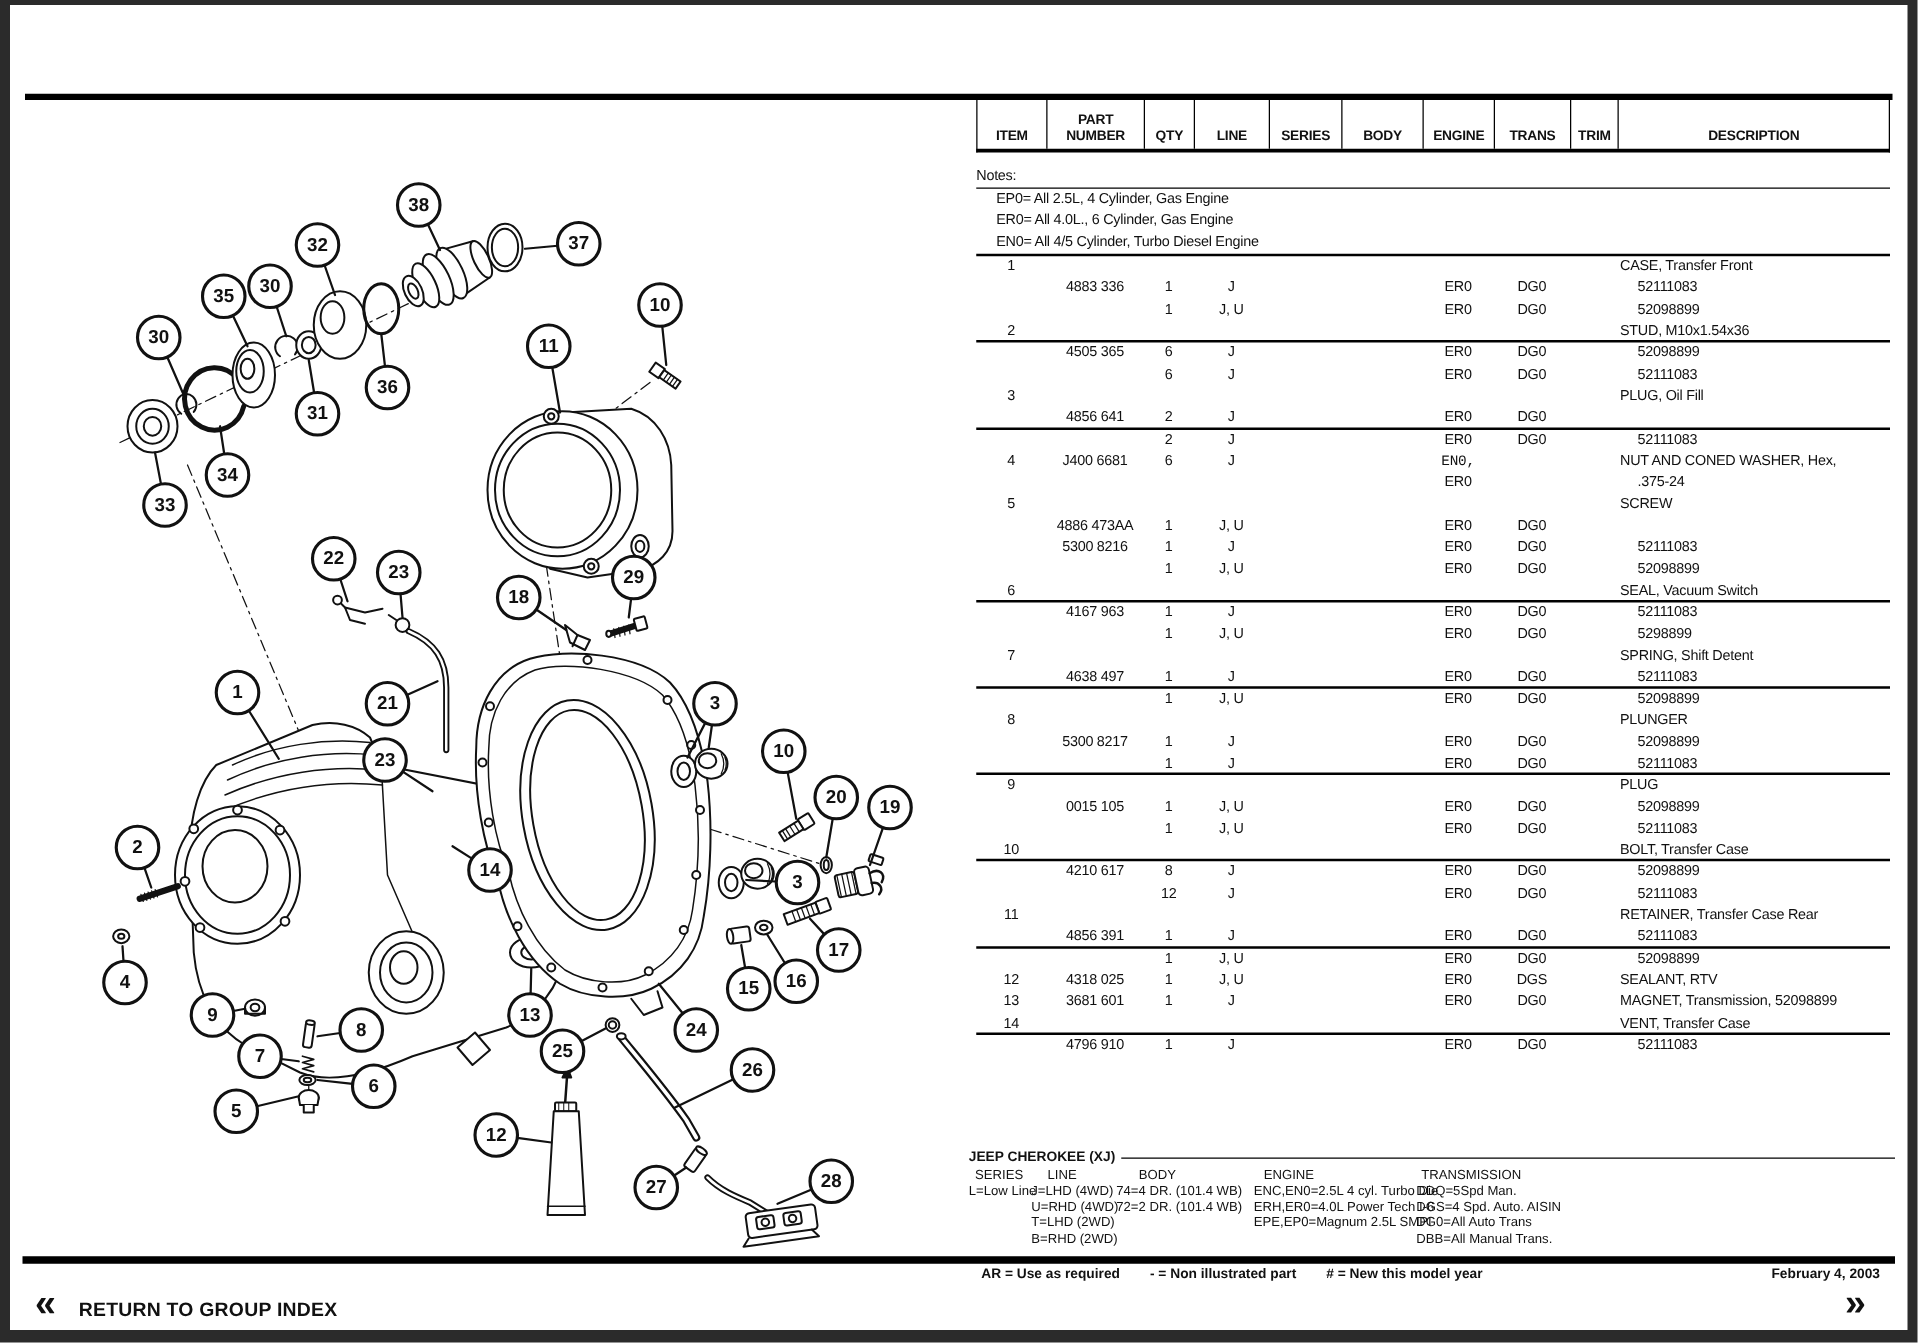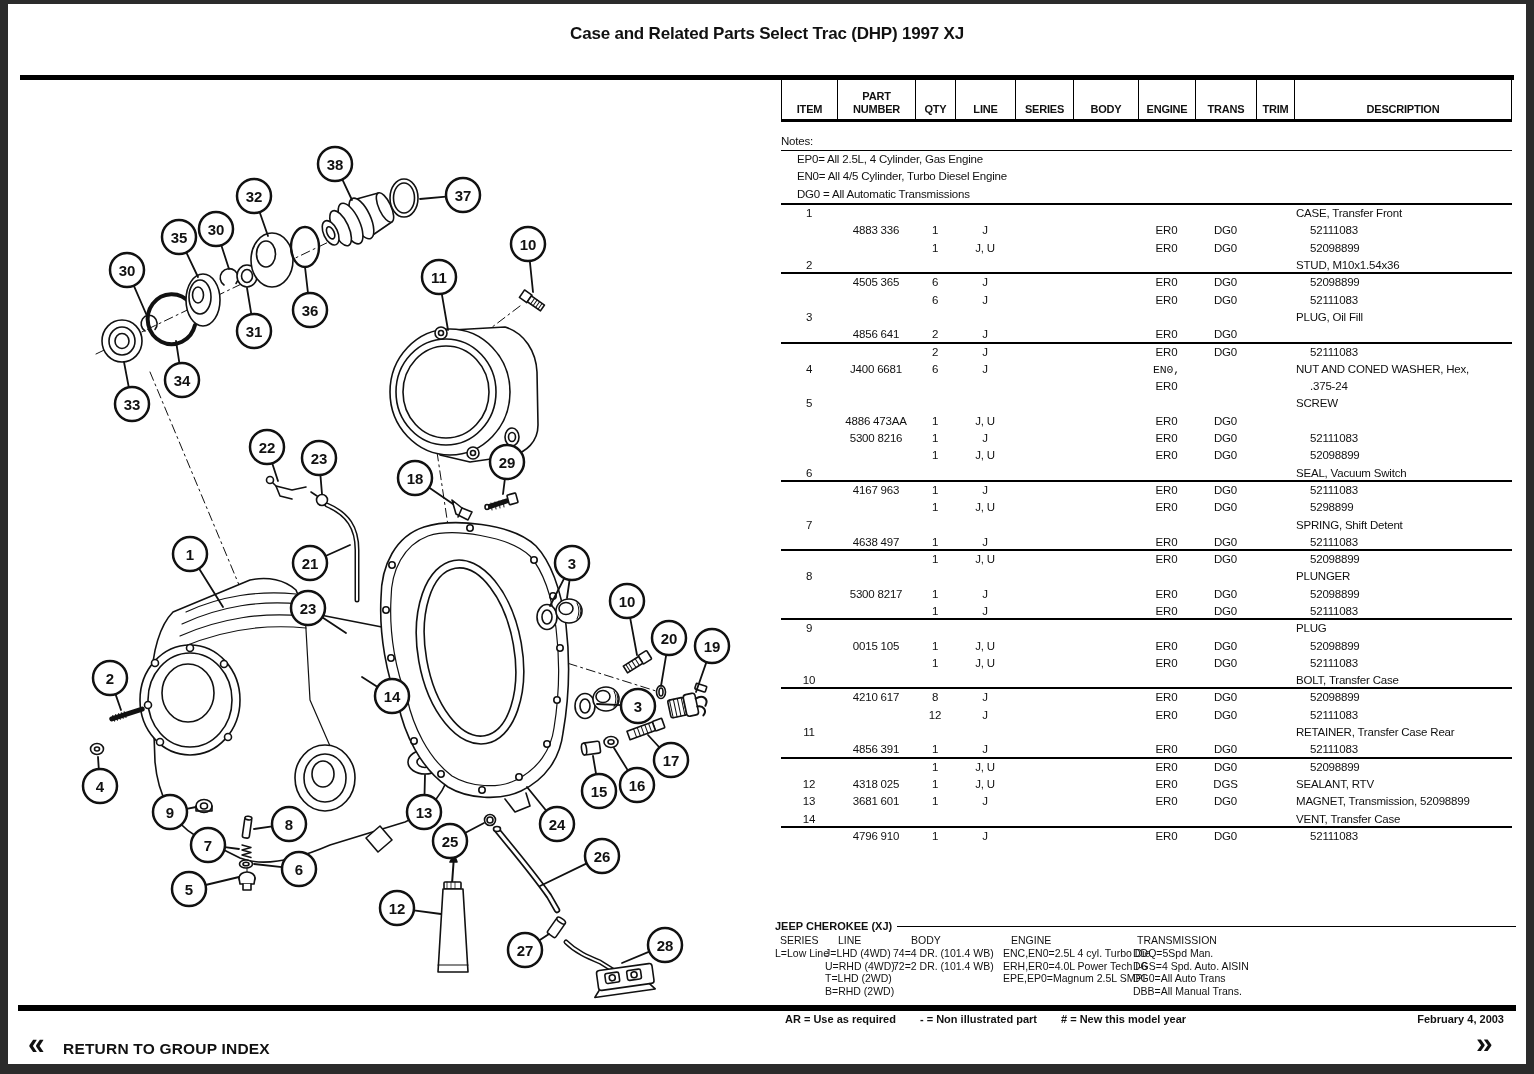--- a/index.html
+++ b/index.html
@@ -452,21 +452,20 @@
         <circle cx="525" cy="950" r="17" fill="#fff" stroke="#111" stroke-width="2.5"></circle>
         <text x="525" y="950" text-anchor="middle" dominant-baseline="central" font-size="15" font-weight="bold" fill="#111" stroke="none" font-family="&quot;Liberation Sans&quot;, sans-serif">27</text>
         <line x1="649.3" y1="951.6" x2="622" y2="963" stroke="#111" stroke-width="1.8"></line>
         <circle cx="665" cy="945" r="17" fill="#fff" stroke="#111" stroke-width="2.5"></circle>
         <text x="665" y="945" text-anchor="middle" dominant-baseline="central" font-size="15" font-weight="bold" fill="#111" stroke="none" font-family="&quot;Liberation Sans&quot;, sans-serif">28</text>
       </g>
   </g>
 </svg>
 
 <div class="abs title-wrap">
-  <div class="title-1">Case and Related Parts Select Trac (DHP) 1997 XJ</div>
 </div>
 <div class="abs title-rule"></div>
 
 <div class="abs ptable">
   <div class="thead" id="thead">
       <div class="hcell" style="width: 56px;">ITEM</div>
       <div class="hcell" style="width: 78px;">PART
 NUMBER</div>
       <div class="hcell" style="width: 40px;">QTY</div>
       <div class="hcell" style="width: 60px;">LINE</div>
@@ -474,22 +473,22 @@
       <div class="hcell" style="width: 65px;">BODY</div>
       <div class="hcell" style="width: 57px;">ENGINE</div>
       <div class="hcell" style="width: 61px;">TRANS</div>
       <div class="hcell" style="width: 38px;">TRIM</div>
       <div class="hcell" style="width: 216px;">DESCRIPTION</div>
     </div>
   <div class="notes-block">
     <div class="notes-label">Notes:</div>
     <div id="notes-list">
         <div class="note-row">EP0= All 2.5L, 4 Cylinder, Gas Engine</div>
+        <div class="note-row">ER0= All 4.0L., 6 Cylinder, Gas Engine</div>
         <div class="note-row">EN0= All 4/5 Cylinder, Turbo Diesel Engine</div>
-        <div class="note-row">DG0 = All Automatic Transmissions</div>
       </div>
   </div>
   <div class="tbody" id="tbody">
       <div class="trow">
         <div class="tcell c-item" style="width: 56px;">1</div>
         <div class="tcell c-part" style="width: 78px;"></div>
         <div class="tcell c-qty" style="width: 40px;"></div>
         <div class="tcell c-line" style="width: 60px;"></div>
         <div class="tcell c-series" style="width: 58px;"></div>
         <div class="tcell c-body" style="width: 65px;"></div>

